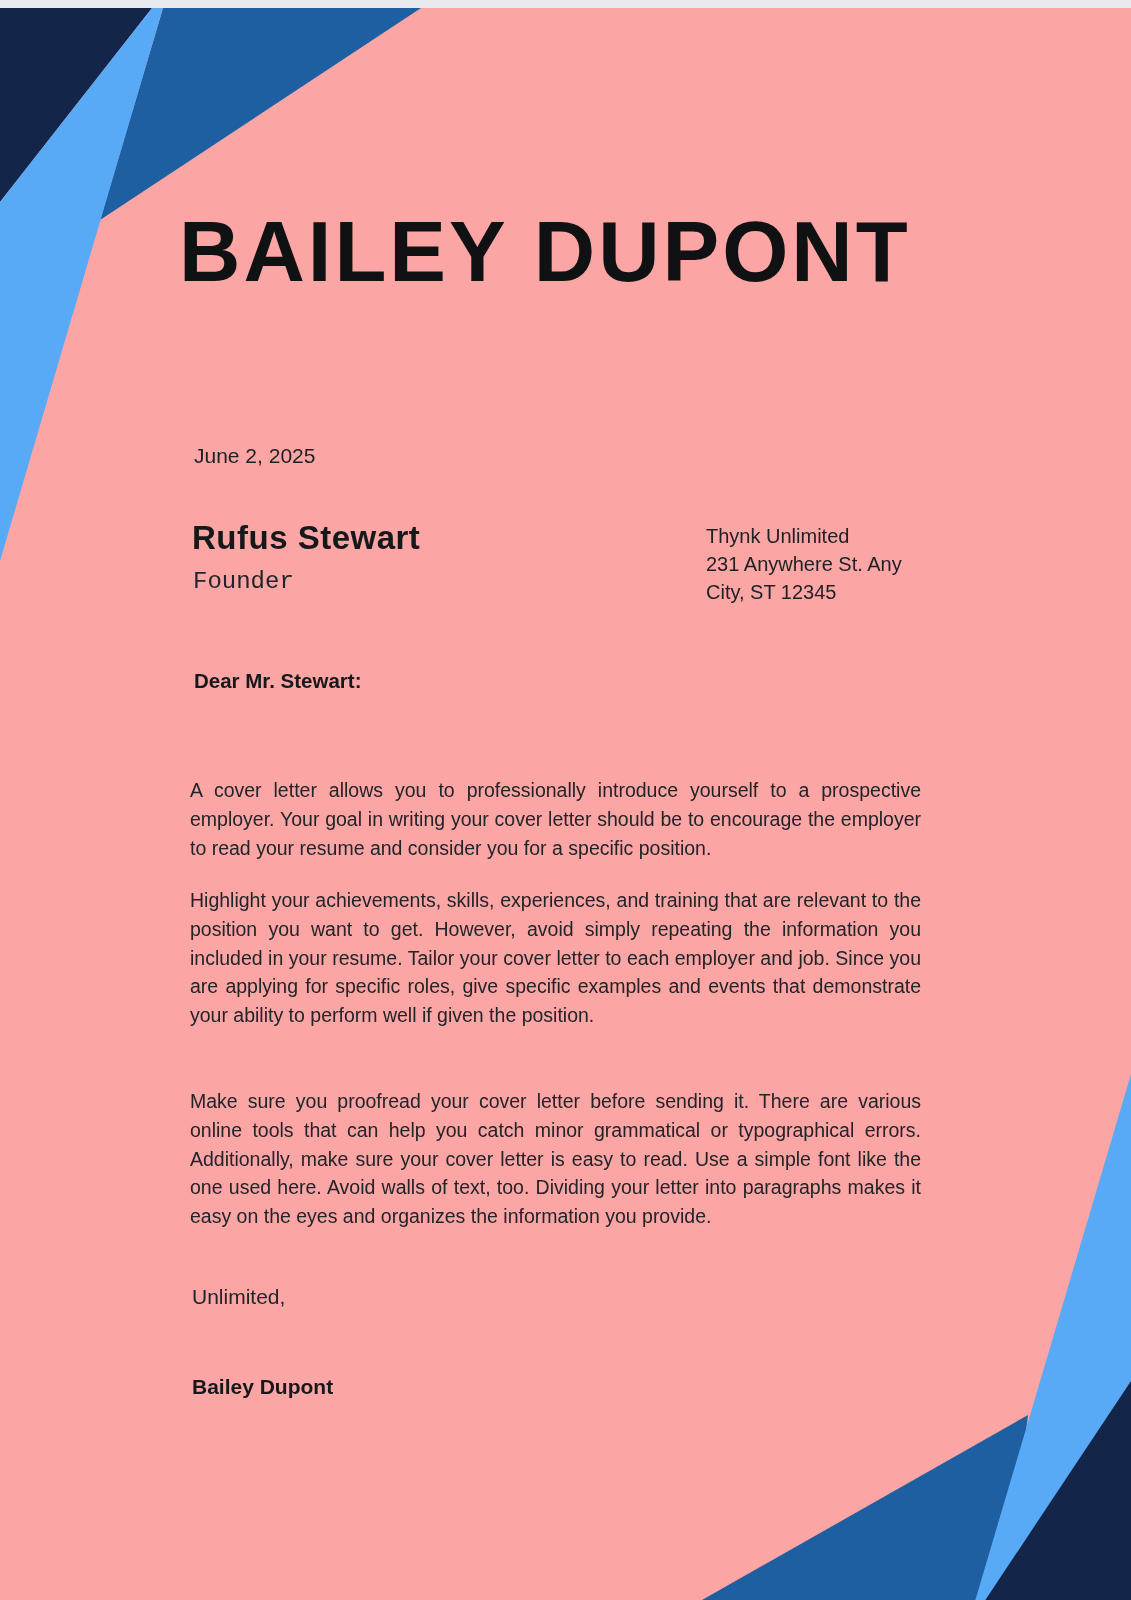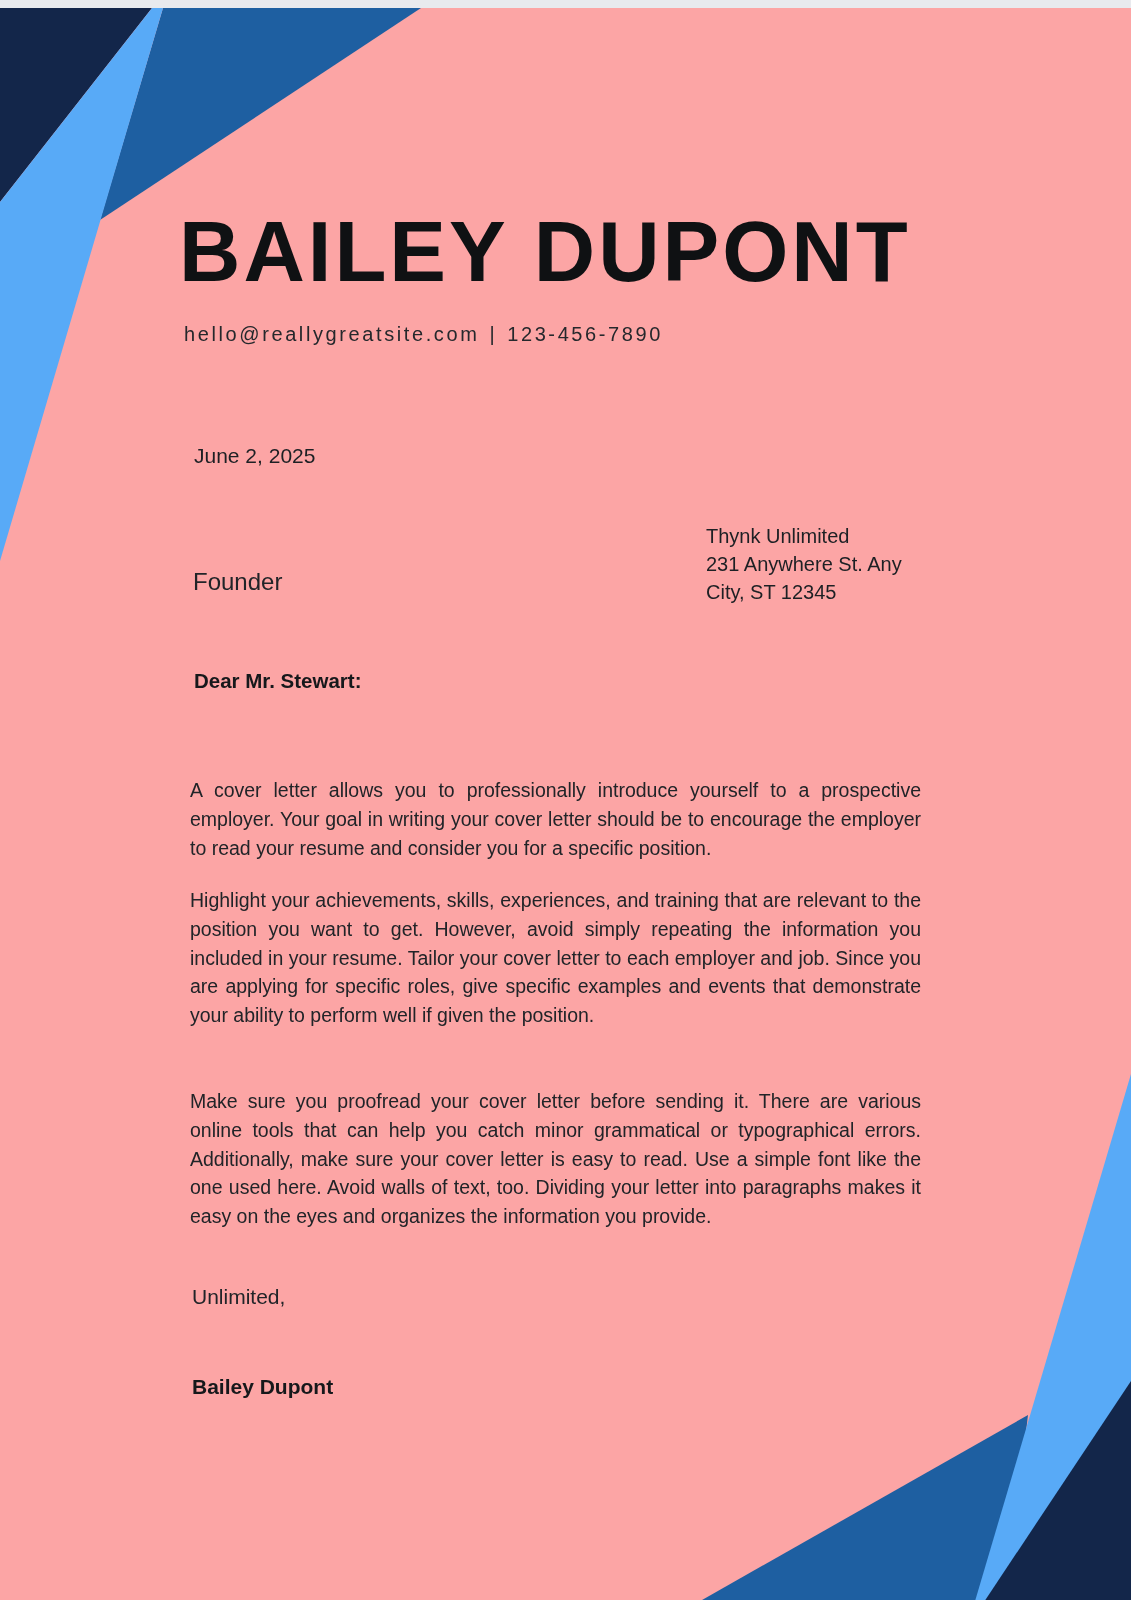--- a/index.html
+++ b/index.html
@@ -65,20 +65,21 @@
     font-weight: 700;
     letter-spacing: 0.5px;
     color: #16181b;
   }
   .recipient-title {
     position: absolute;
     left: 193px;
     top: 560px;
     font-size: 24px;
     color: #212428;
+    font-family: Liberation Mono, monospace;
   }
   .company-block {
     position: absolute;
     left: 706px;
     top: 514px;
     font-size: 20px;
     line-height: 28px;
     color: #1d2024;
   }
   .salutation {
@@ -130,26 +131,24 @@
     <polygon points="0,0 152,0 0,194" style="fill: rgb(19, 38, 74);"></polygon>
     <polygon points="152,0 163,0 0,553 0,194" style="fill: rgb(88, 170, 247);"></polygon>
 
     <polygon points="1028,1407 688,1600 1005,1600" style="fill: rgb(30, 95, 161);"></polygon>
     <polygon points="1131,1066 1131,1600 973,1600" style="fill: rgb(88, 170, 247);"></polygon>
     <polygon points="1131,1373 1131,1600 980,1600" style="fill: rgb(19, 38, 74);"></polygon>
   </svg>
 
   <h1 class="title">BAILEY DUPONT</h1>
 
-  <div class="contact">
-    <span>hello@reallygreatsite.com</span><span class="sep">|</span><span>123-456-7890</span>
-  </div>
 
   <div class="date">June 2, 2025</div>
 
+  <h2 class="recipient-name">Rufus Stewart</h2>
   <div class="recipient-title">Founder</div>
 
   <div class="company-block">
     <div>Thynk Unlimited</div>
     <div>231 Anywhere St. Any</div>
     <div>City, ST 12345</div>
   </div>
 
   <div class="salutation">Dear Mr. Stewart:</div>
 

